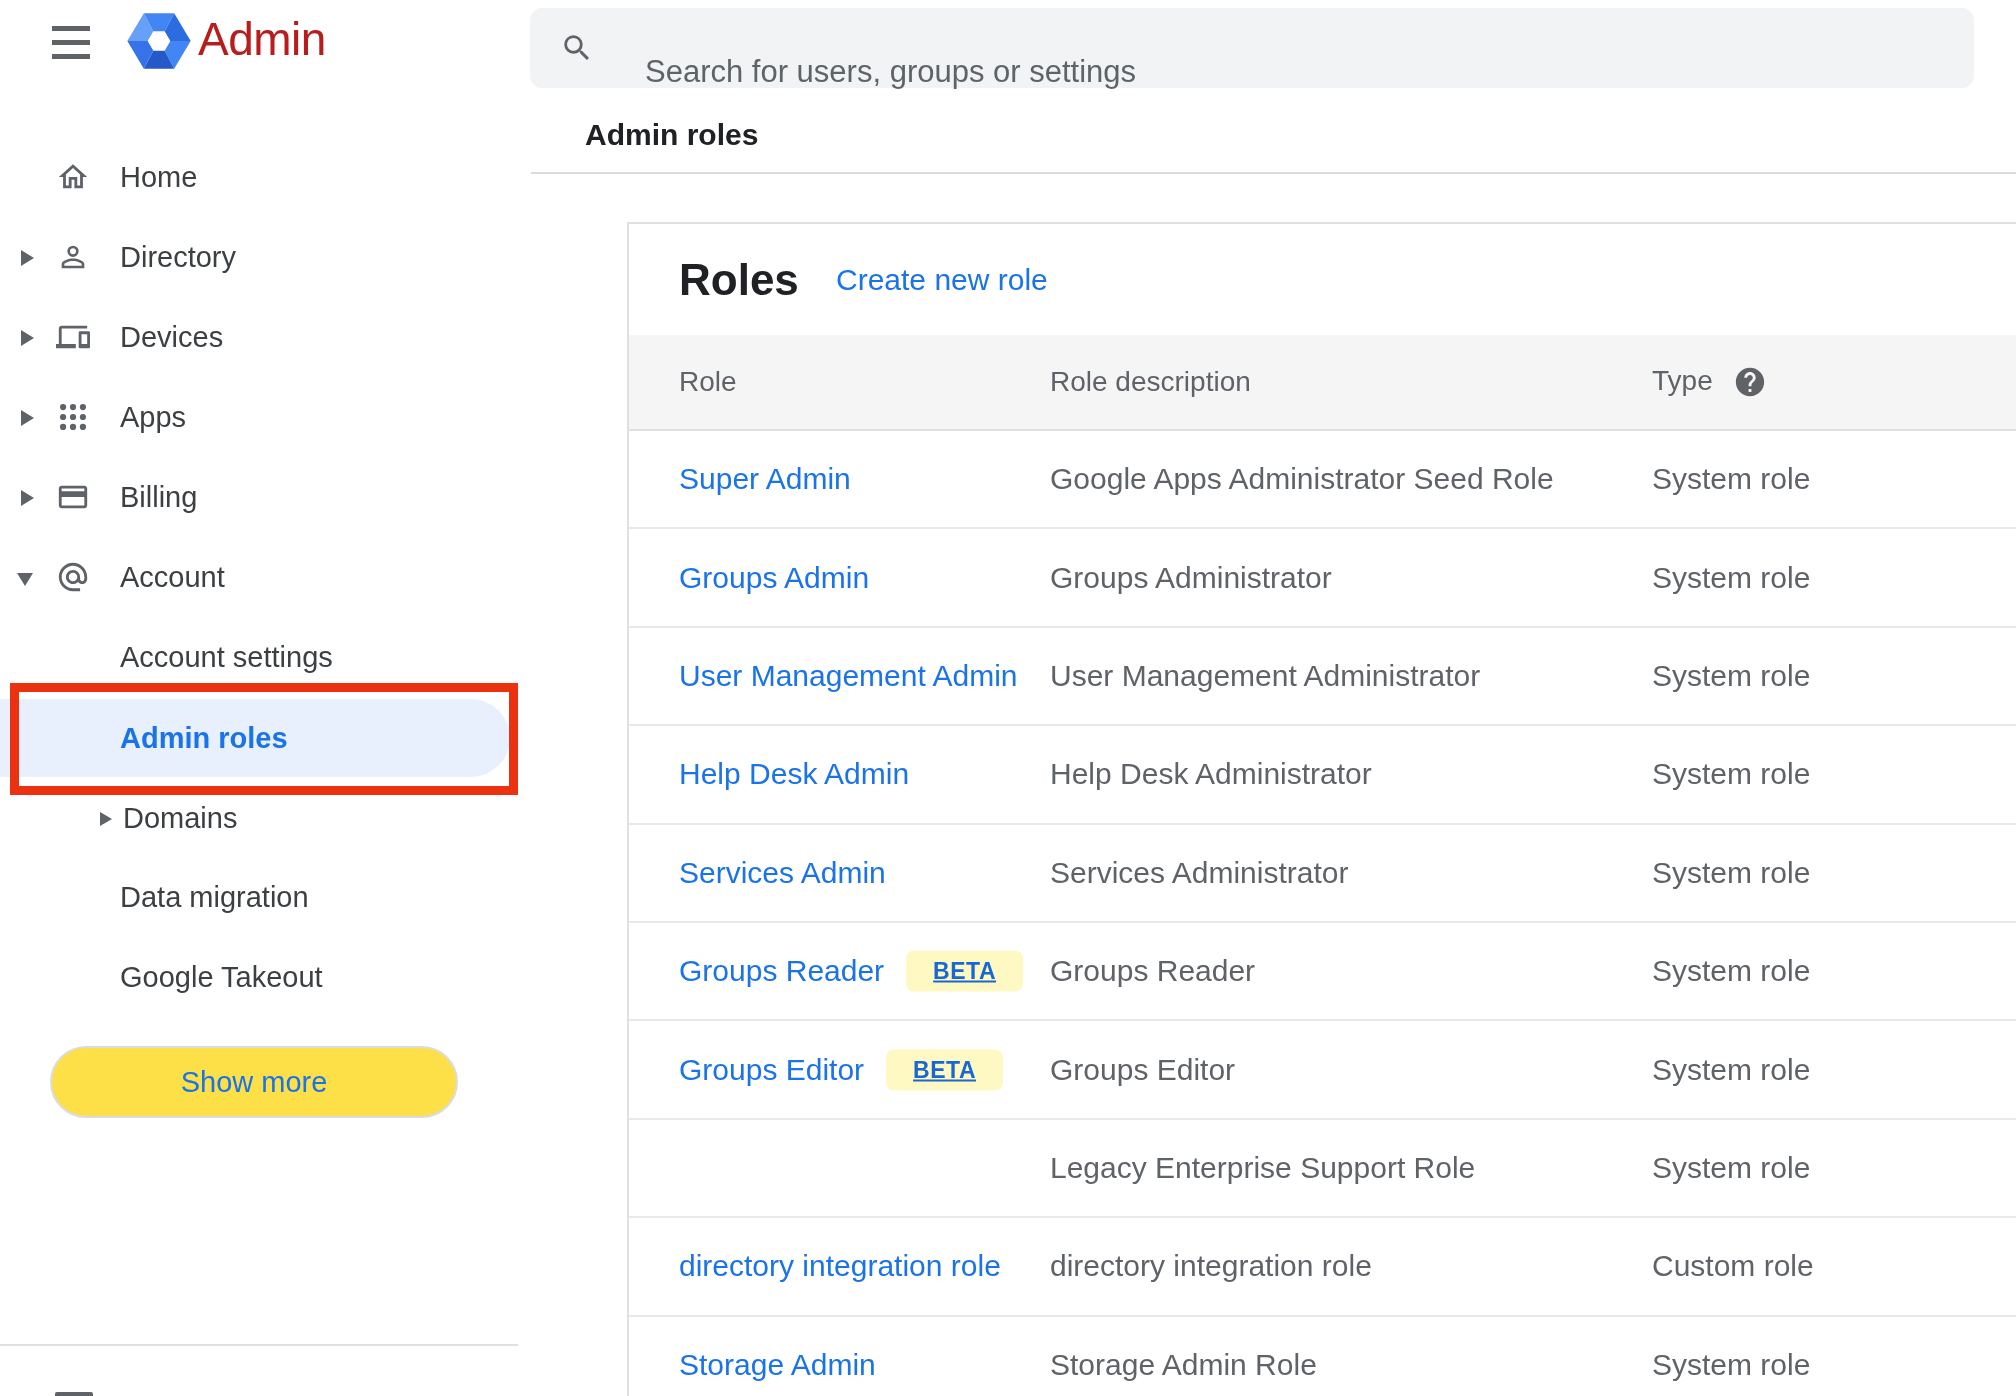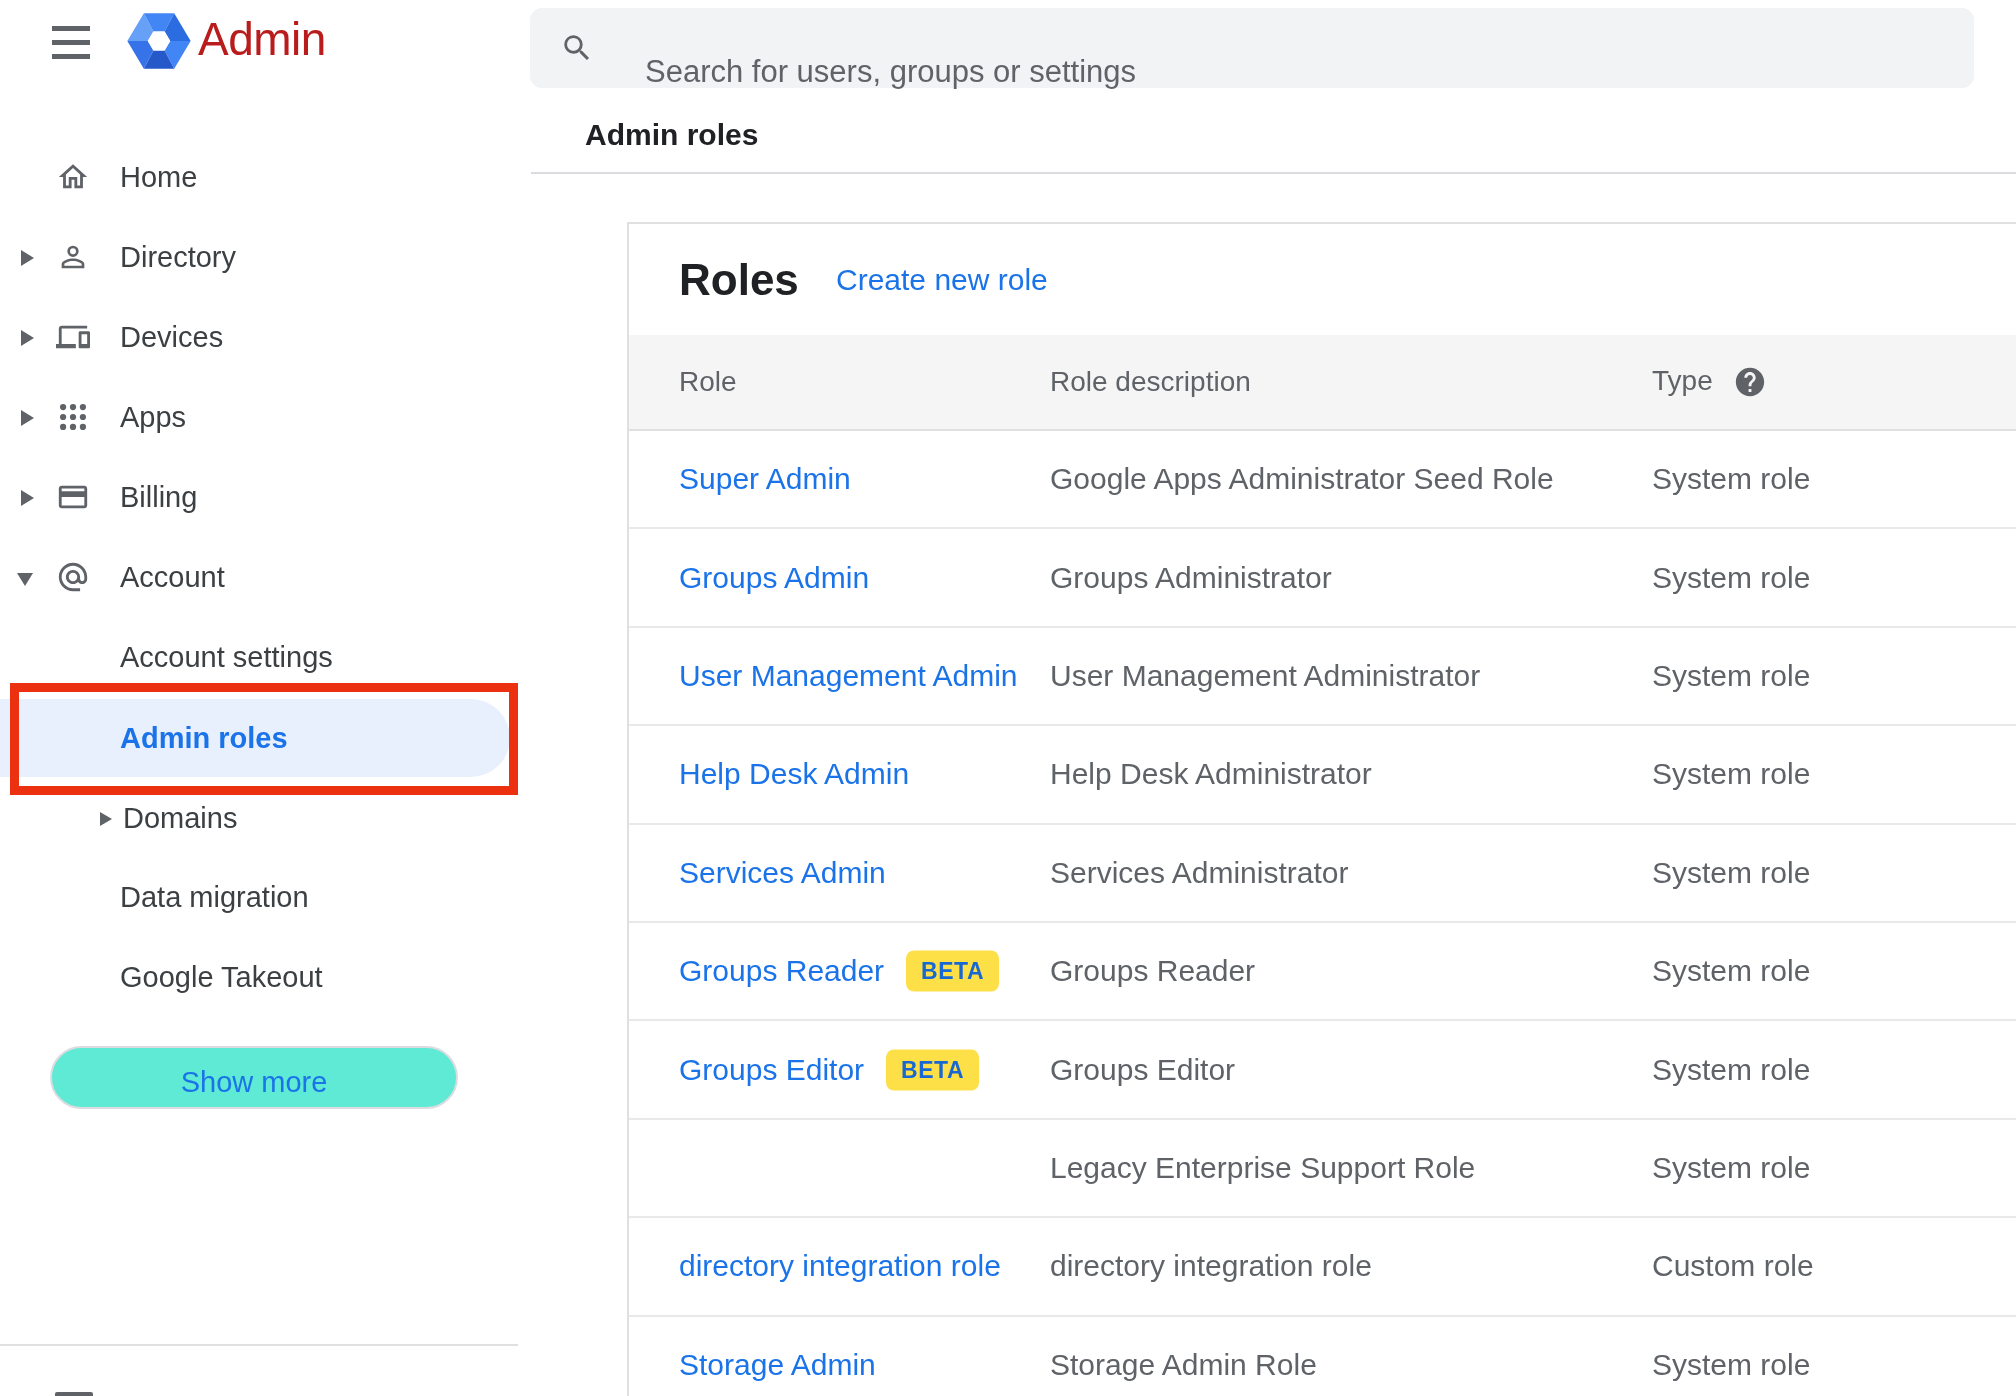--- a/index.html
+++ b/index.html
@@ -27,22 +27,22 @@
   .sub-domains .nlabel { left:123px; }
 
   #selected-pill { position:absolute; left:0; top:699px; width:510px; height:78px;
       background:#e8f0fe; border-radius:0 39px 39px 0; }
   #admin-roles-item { position:absolute; left:0; top:698px; width:510px; height:80px; cursor:pointer; }
   #admin-roles-item .nlabel { position:absolute; left:120px; top:50%; transform:translateY(-50%);
       font-size:29px; font-weight:700; color:#1a73e8; }
   #annotation-box { position:absolute; left:10px; top:683px; width:508px; height:112px;
       border:9px solid #ec3111; z-index:6; pointer-events:none; }
 
-  #show-more { position:absolute; left:50px; top:1046px; width:408px; height:63px;
-      border:2px solid #dadce0; border-radius:37px; background:#5eead4; cursor:pointer;
+  #show-more { position:absolute; left:50px; top:1046px; width:408px; height:72px;
+      border:2px solid #dadce0; border-radius:37px; background:#fde047; cursor:pointer;
       font-size:29px; color:#1a73e8; font-weight:500; text-align:center; line-height:68px; }
   #sidebar-bottom-divider { position:absolute; left:0; top:1344px; width:518px; height:2px; background:#e0e0e0; }
   #bottom-cutoff-icon { position:absolute; left:55px; top:1392px; width:38px; height:4px;
       background:#5f6368; border-radius:2px 2px 0 0; }
 
   
   #search-bar { position:absolute; left:530px; top:8px; width:1444px; height:80px;
       background:#f1f3f4; border-radius:12px; cursor:text; }
   #search-bar svg { position:absolute; left:30px; top:23px; width:34px; height:34px; }
   #search-placeholder { position:absolute; left:115px; top:0; line-height:80px;
@@ -64,22 +64,22 @@
   .hcell { position:absolute; top:50%; transform:translateY(-50%); font-size:28px; color:#5f6368; white-space:nowrap; }
   .col-role { left:50px; } .col-desc { left:421px; } .col-type { left:1023px; }
   #type-help { display:inline-block; width:34px; height:34px; vertical-align:-9px; margin-left:20px; cursor:pointer; }
 
   .trow { position:relative; height:98.4px; border-bottom:2px solid #e9e9e9; }
   .cell { position:absolute; top:50%; transform:translateY(-50%); white-space:nowrap; }
   .cell-role { left:50px; font-size:30px; }
   .cell-role a { color:#1a73e8; text-decoration:none; cursor:pointer;margin-top:29px; }
   .cell-desc { left:421px; font-size:30px; color:#5f6368; }
   .cell-type { left:1023px; font-size:30px; color:#5f6368; }
-  .beta-badge { display:inline-block; margin-left:22px; padding:7px 15px; background:#fde047;
-      color:#1967d2; font-size:23px; font-weight:700; border-radius:8px; vertical-align:2px; letter-spacing:0.5px; }
+  .beta-badge { display:inline-block; margin-left:22px; padding:7px 27px; background:#fef9c3;
+      color:#1967d2; font-size:23px; font-weight:700; border-radius:8px; vertical-align:2px; letter-spacing:0.5px;text-decoration:underline; }
 </style>
 </head>
 <body>
 
 <div id="sidebar">
 
   <div id="hamburger">
     <div class="bar b1"></div>
     <div class="bar b2"></div>
     <div class="bar b3"></div>

